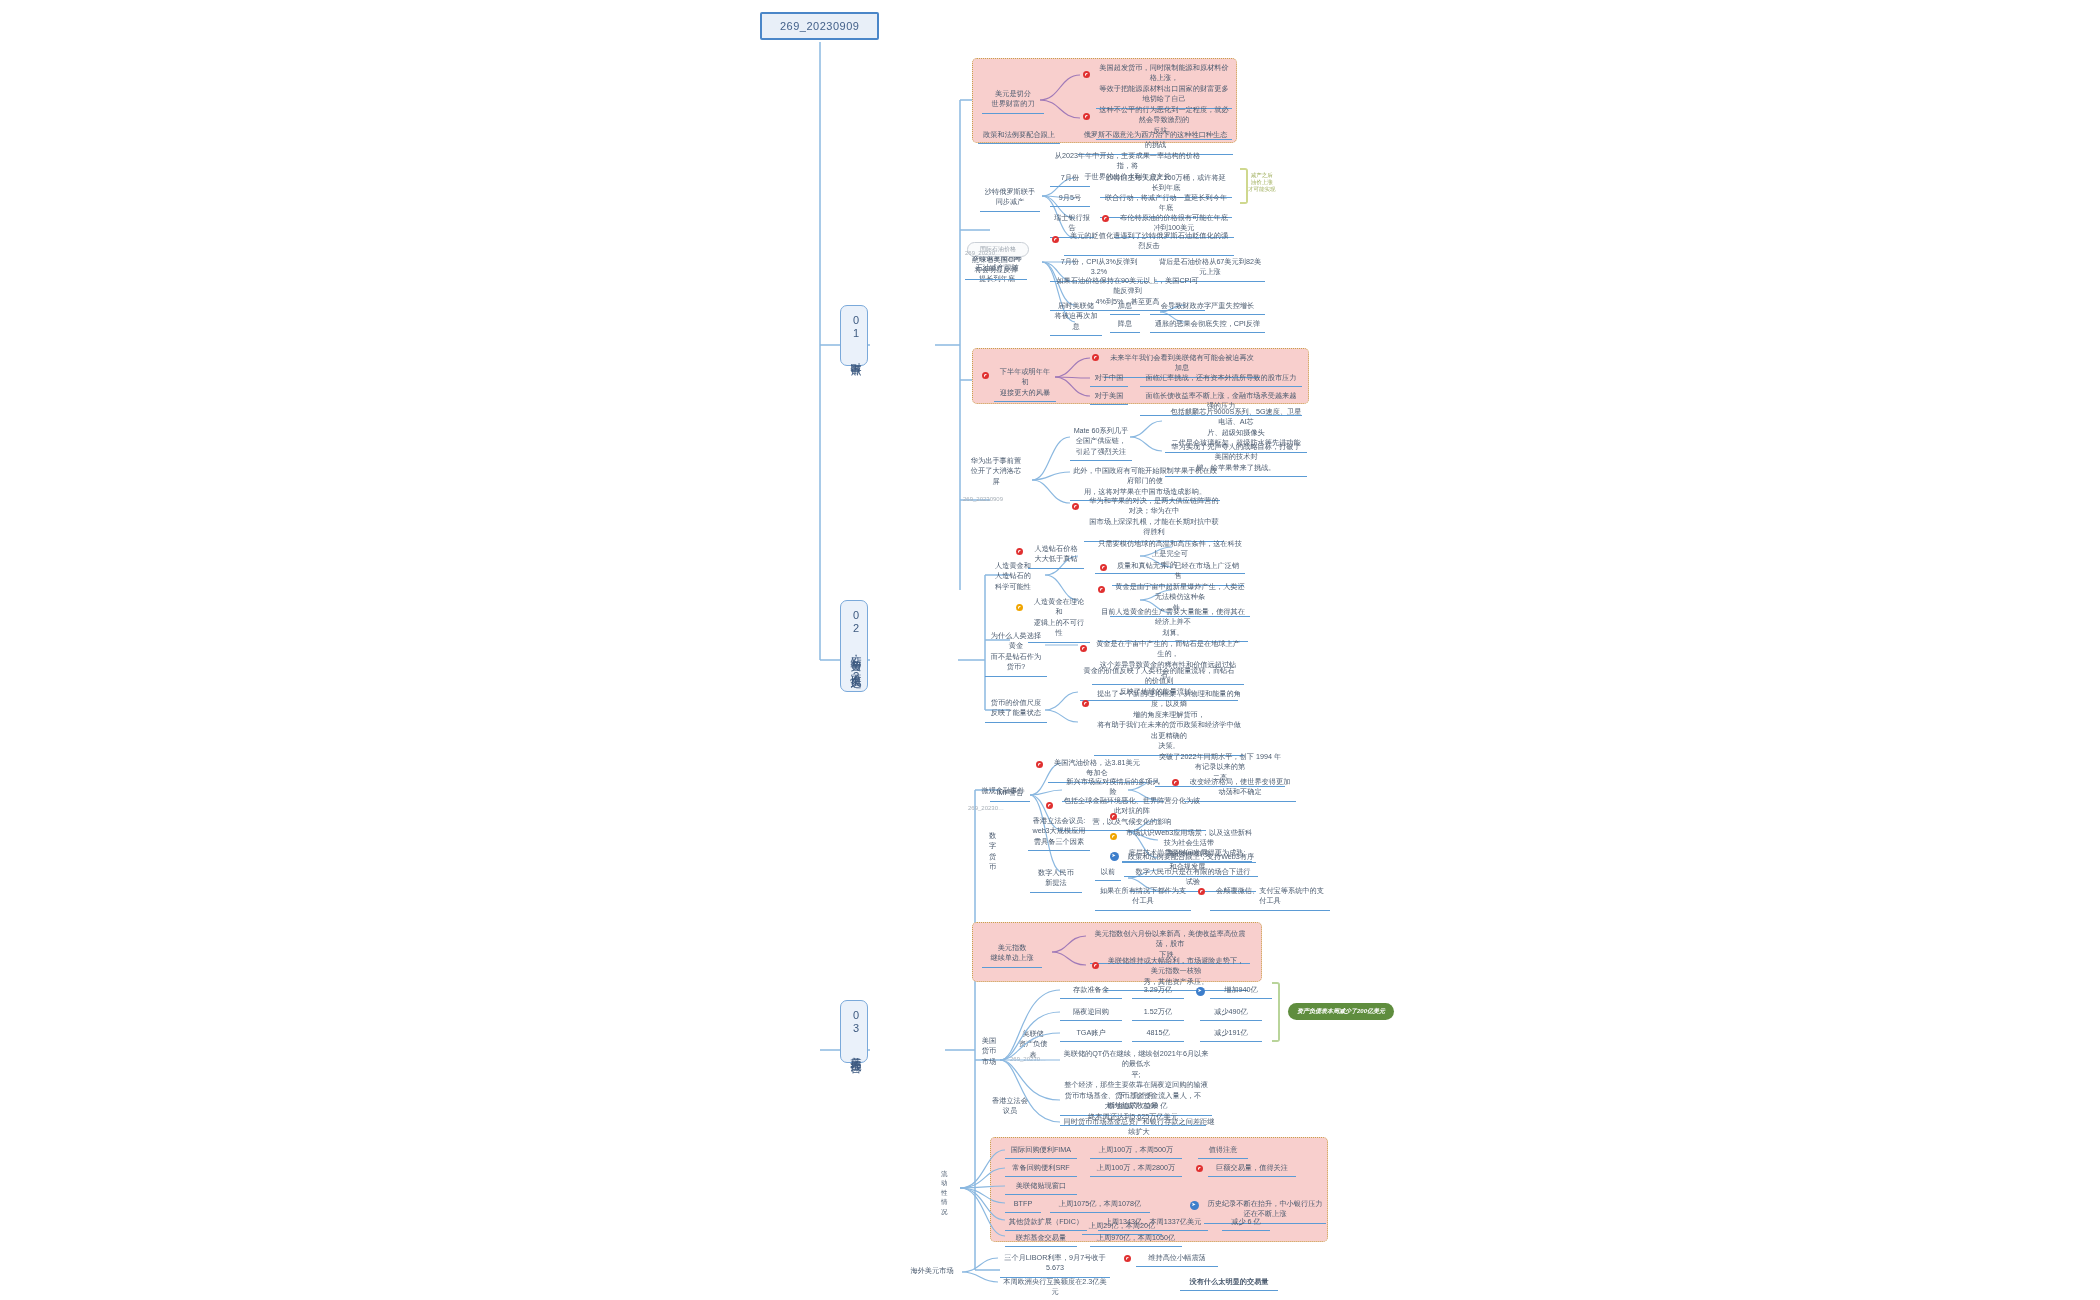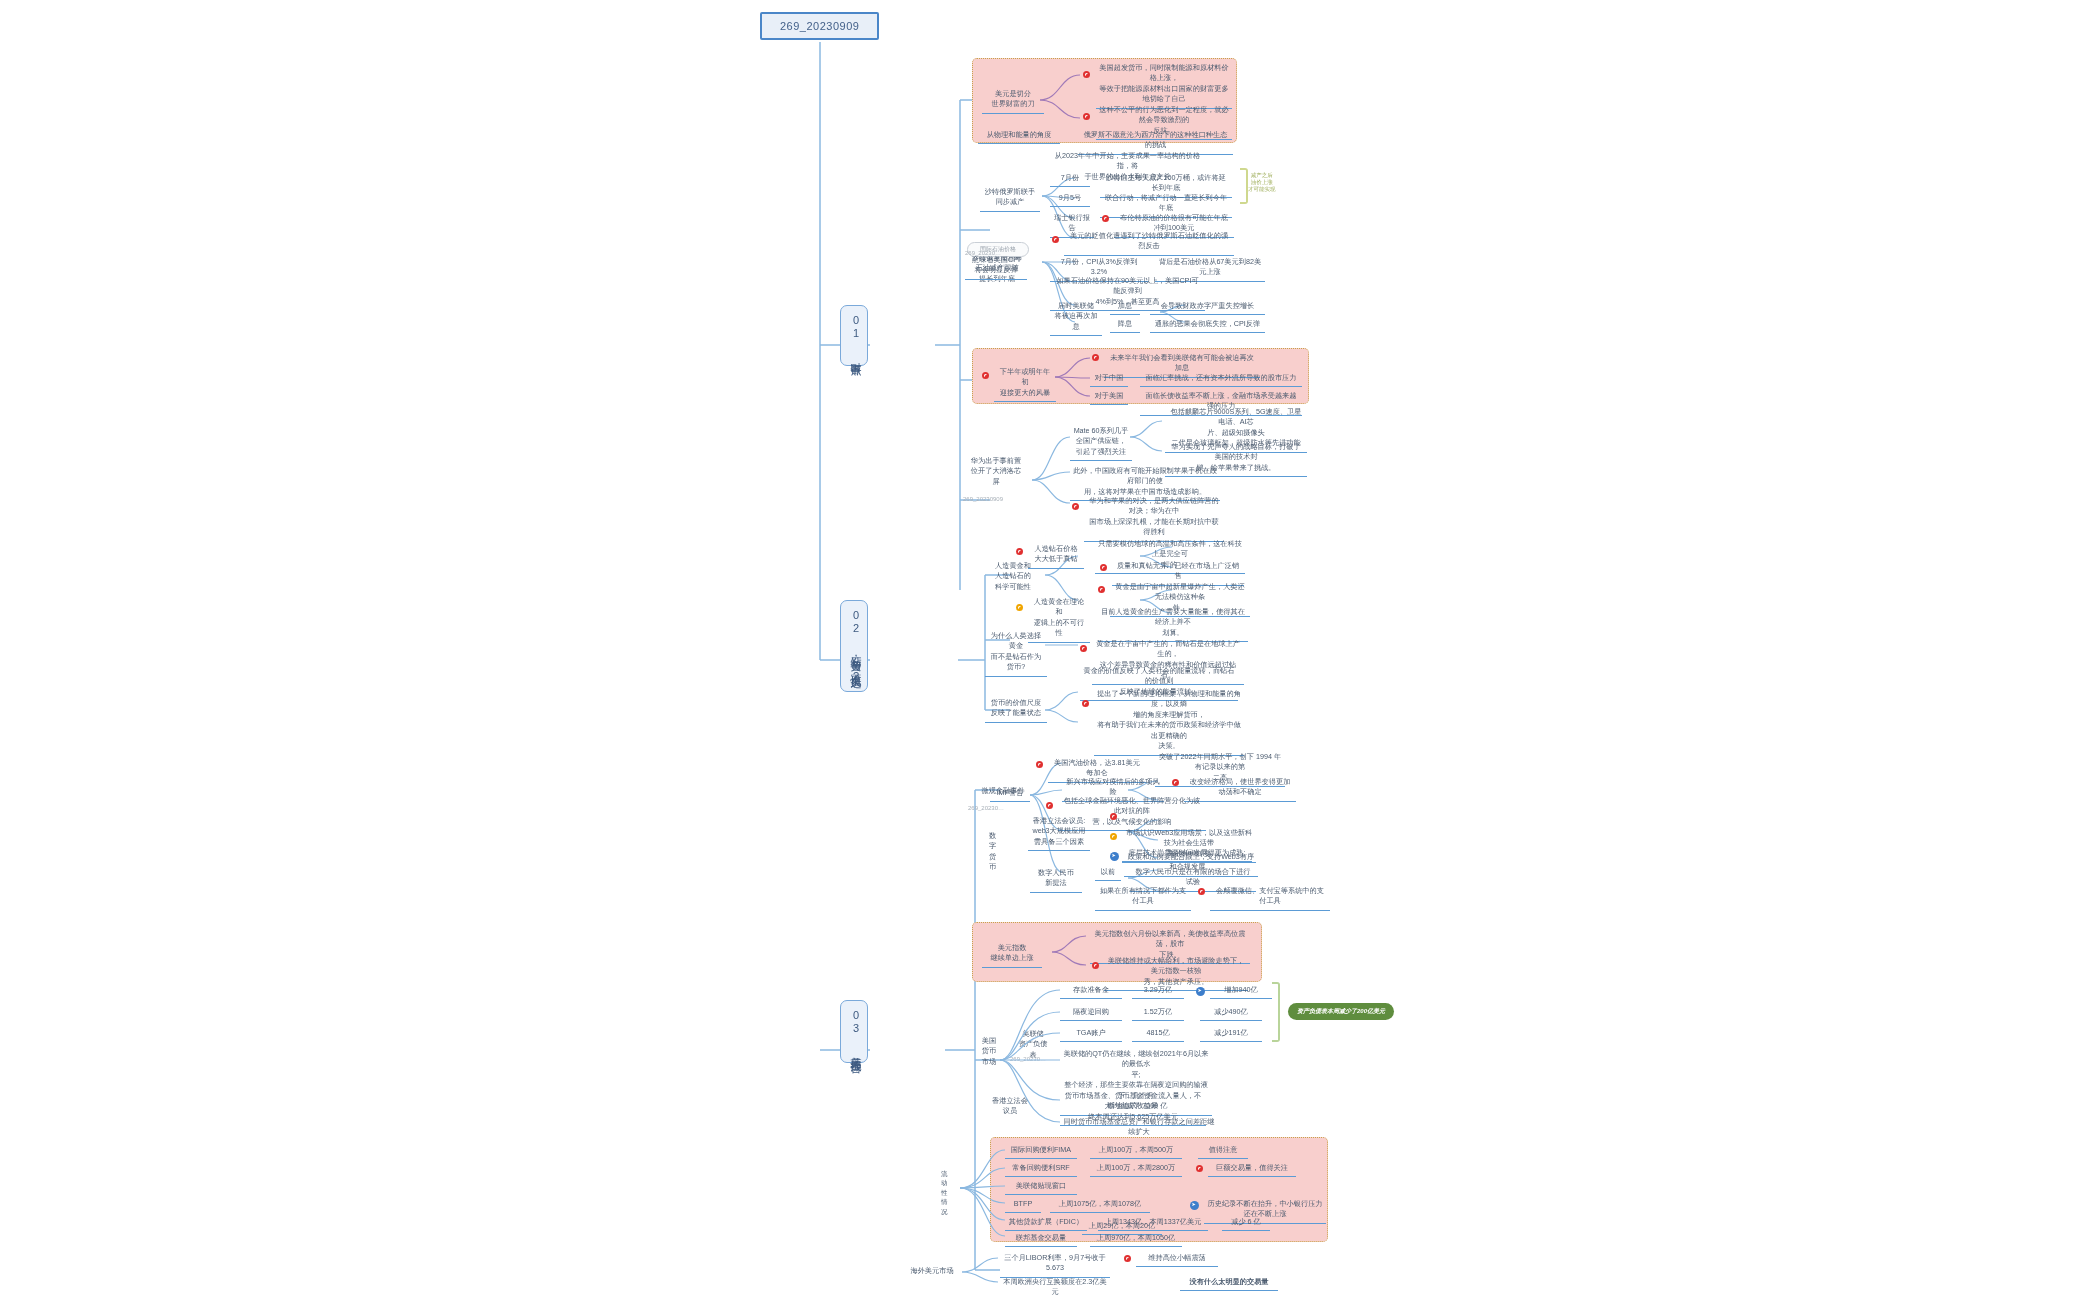--- a/index.html
+++ b/index.html
@@ -168,21 +168,21 @@
     </g>
   </svg>
   <div class="node leaf bar" style="left:982px; top:88px; width:62px;">美元是切分
 世界财富的刀</div>
   <div class="mk red" style="left:1083px; top:71px;"></div>
   <div class="node leaf bar" style="left:1096px; top:62px; width:136px;">美国超发货币，同时限制能源和原材料价格上涨，
 等效于把能源原材料出口国家的财富更多地切给了自己</div>
   <div class="mk red" style="left:1083px; top:113px;"></div>
   <div class="node leaf bar" style="left:1096px; top:104px; width:136px;">这种不公平的行为恶化到一定程度，就必然会导致激烈的
 反抗。</div>
-  <div class="node leaf bar" style="left:978px; top:129px; width:82px;">从物理和能量的角度</div>
+  <div class="node leaf bar" style="left:978px; top:129px; width:82px;">政策和法例要配合跟上</div>
   <div class="node leaf bar" style="left:1078px; top:129px; width:155px;">俄罗斯不愿意沦为西方治下的这种牲口种生态的挑战</div>
 
   <div class="node leaf plain" style="left:968px; top:208px; width:58px;margin-top:44px;">沙特俄罗斯宣布
 石油减产跟随
 提长到年底</div>
   <div class="node pill" style="left:967px; top:242px; width:62px;">国际石油价格</div>
   <div class="node tinytag" style="left:965px; top:250px;">269_20230…</div>
 
   <div class="node leaf nb" style="left:1045px; top:150px; width:165px;">从2023年年中开始，主要成果一率结构的价格指，将
 于世界的出价水到年户文关</div>

